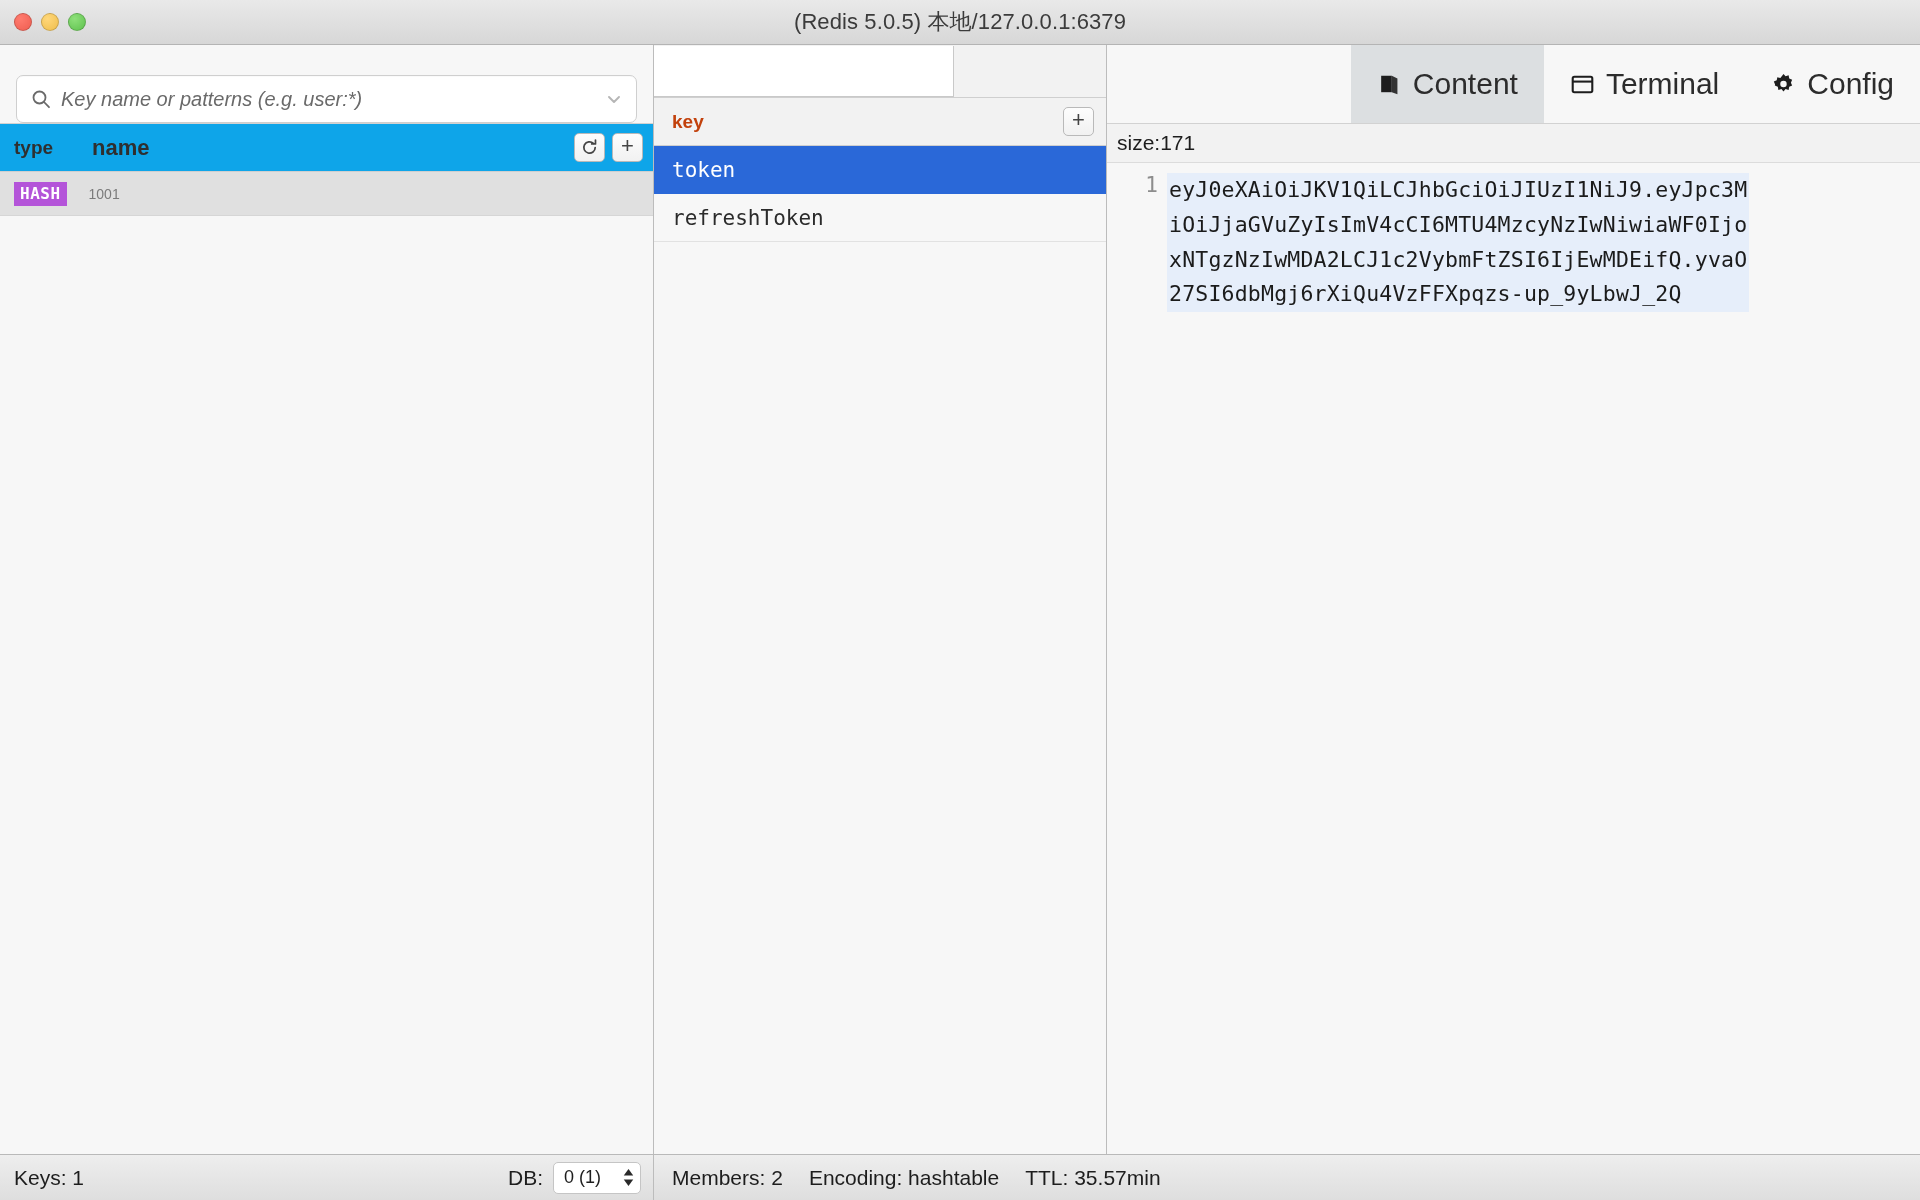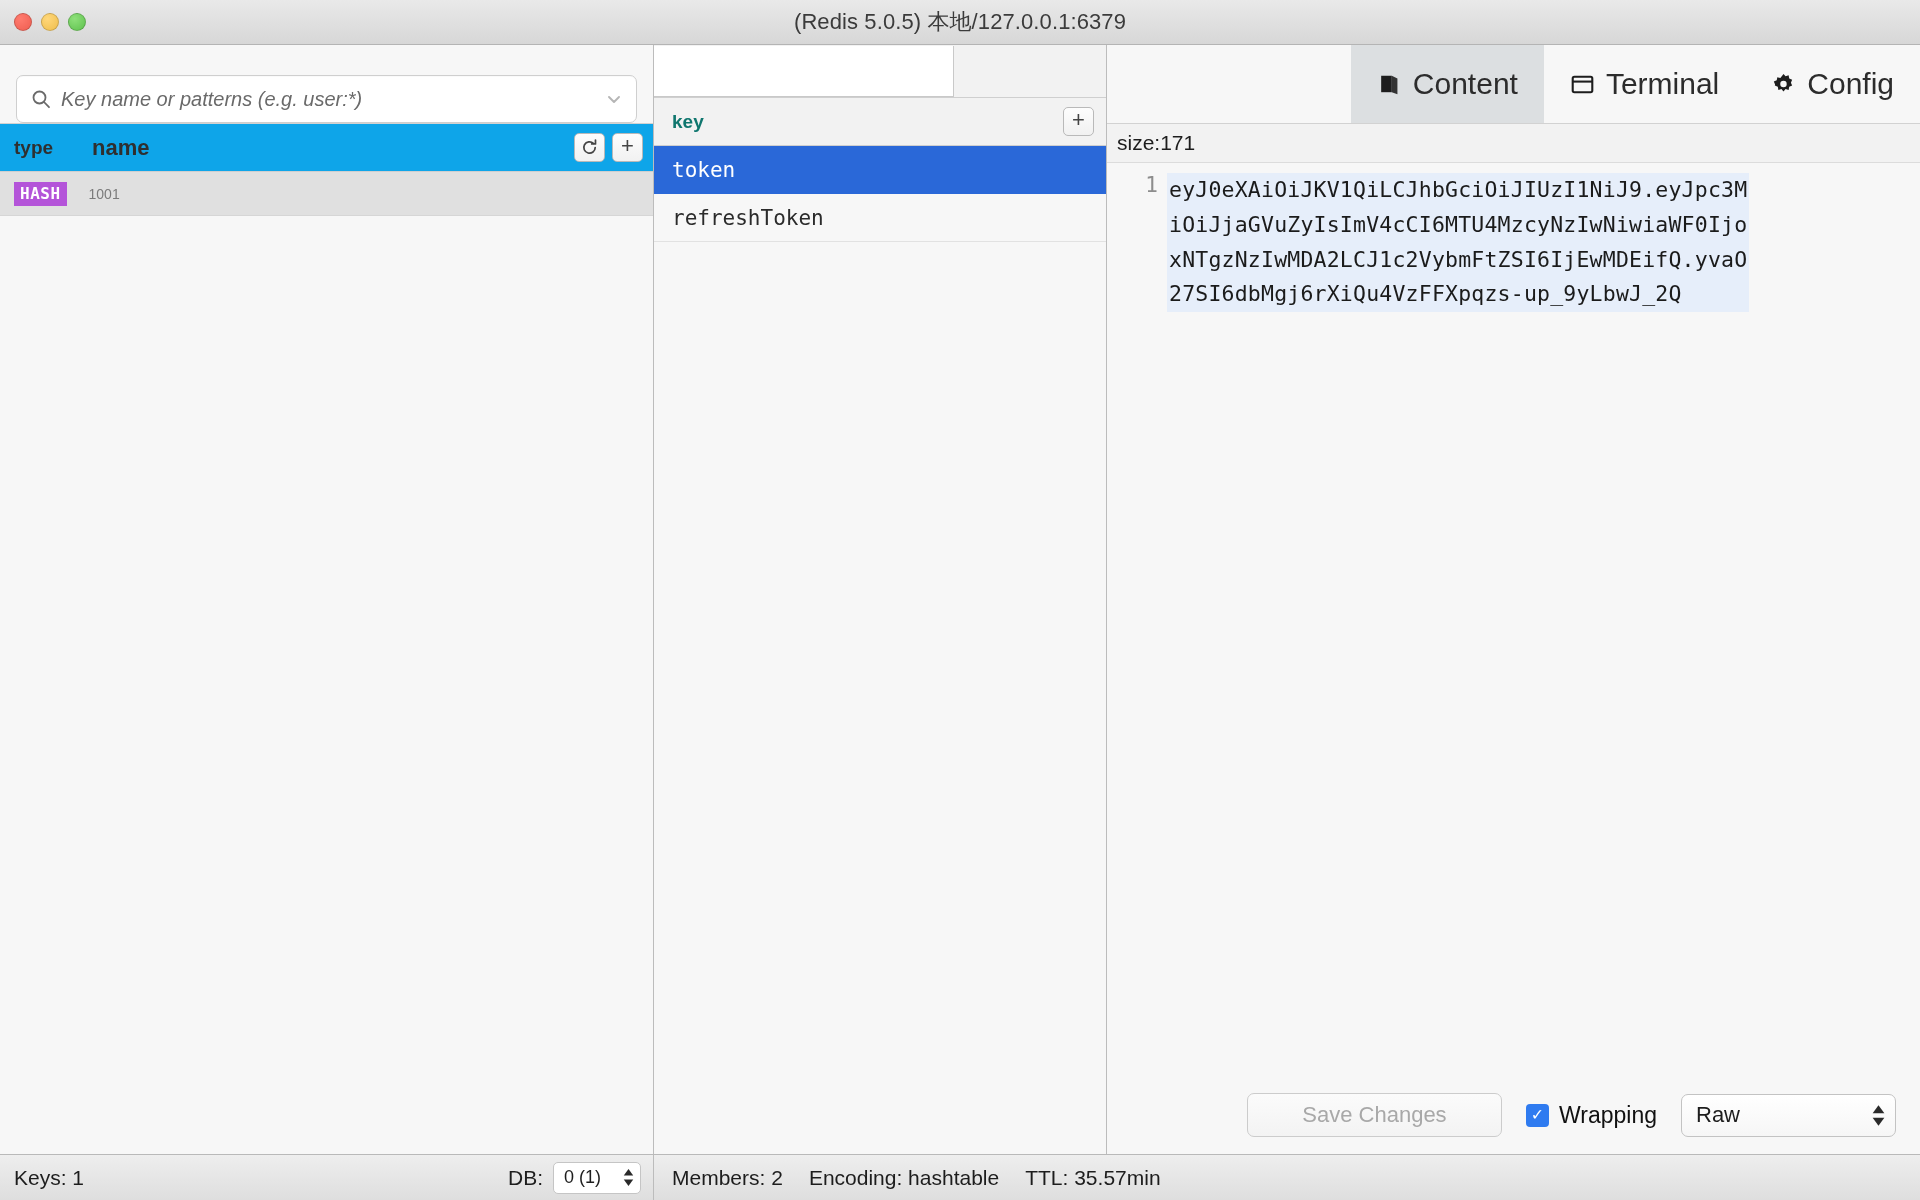--- a/index.html
+++ b/index.html
@@ -185,21 +185,21 @@
   }
   .mid-list-header {
     height: 48px;
     flex: 0 0 48px;
     display: flex;
     align-items: center;
     background: #f2f2f2;
     border-bottom: 1px solid #cfcfcf;
     padding: 0 12px 0 18px;
   }
-  .mid-col-key { flex: 1 1 auto; font-size: 19px; font-weight: bold; color: #0f766e; }
+  .mid-col-key { flex: 1 1 auto; font-size: 19px; font-weight: bold; color: #c2410c; }
 
   .member-list { flex: 1 1 auto; background: #f7f7f7; overflow: hidden; }
   .member-row {
     height: 48px;
     display: flex;
     align-items: center;
     padding: 0 18px;
     font-family: "DejaVu Sans Mono", monospace;
     font-size: 21px;
     color: #2b2b2b;
@@ -480,38 +480,20 @@
       <div class="editor">
         <div class="gutter">1</div>
         <div class="code-area">
           <div class="code-block" style="background: rgb(230, 238, 250);">eyJ0eXAiOiJKV1QiLCJhbGciOiJIUzI1NiJ9.eyJpc3M
 iOiJjaGVuZyIsImV4cCI6MTU4MzcyNzIwNiwiaWF0Ijo
 xNTgzNzIwMDA2LCJ1c2VybmFtZSI6IjEwMDEifQ.yvaO
 27SI6dbMgj6rXiQu4VzFFXpqzs-up_9yLbwJ_2Q</div>
         </div>
       </div>
 
-      <div class="editor-footer">
-        <div class="save-btn">Save Changes</div>
-        <div class="wrap-group">
-          <span class="checkbox" style="background: rgb(47, 123, 240);">✓</span>
-          <span class="wrap-label">Wrapping</span>
-        </div>
-        <div class="select-box">
-          <span class="val">Raw</span>
-          <span class="stepper">
-            <svg width="13" height="9" viewBox="0 0 12 8">
-                <polygon points="6,0 11.4,7.4 0.6,7.4" fill="#2a2a2a"></polygon>
-              </svg>
-            <svg width="13" height="9" viewBox="0 0 12 8">
-                <polygon points="6,8 0.6,0.6 11.4,0.6" fill="#2a2a2a"></polygon>
-              </svg>
-          </span>
-        </div>
-      </div>
 
     </div>
   </div>
 
   <div class="statusbar">
     <div class="status-left">
       <span class="keys">Keys: 1</span>
       <span class="db-group">
         <span>DB:</span>
         <span class="db-select">

